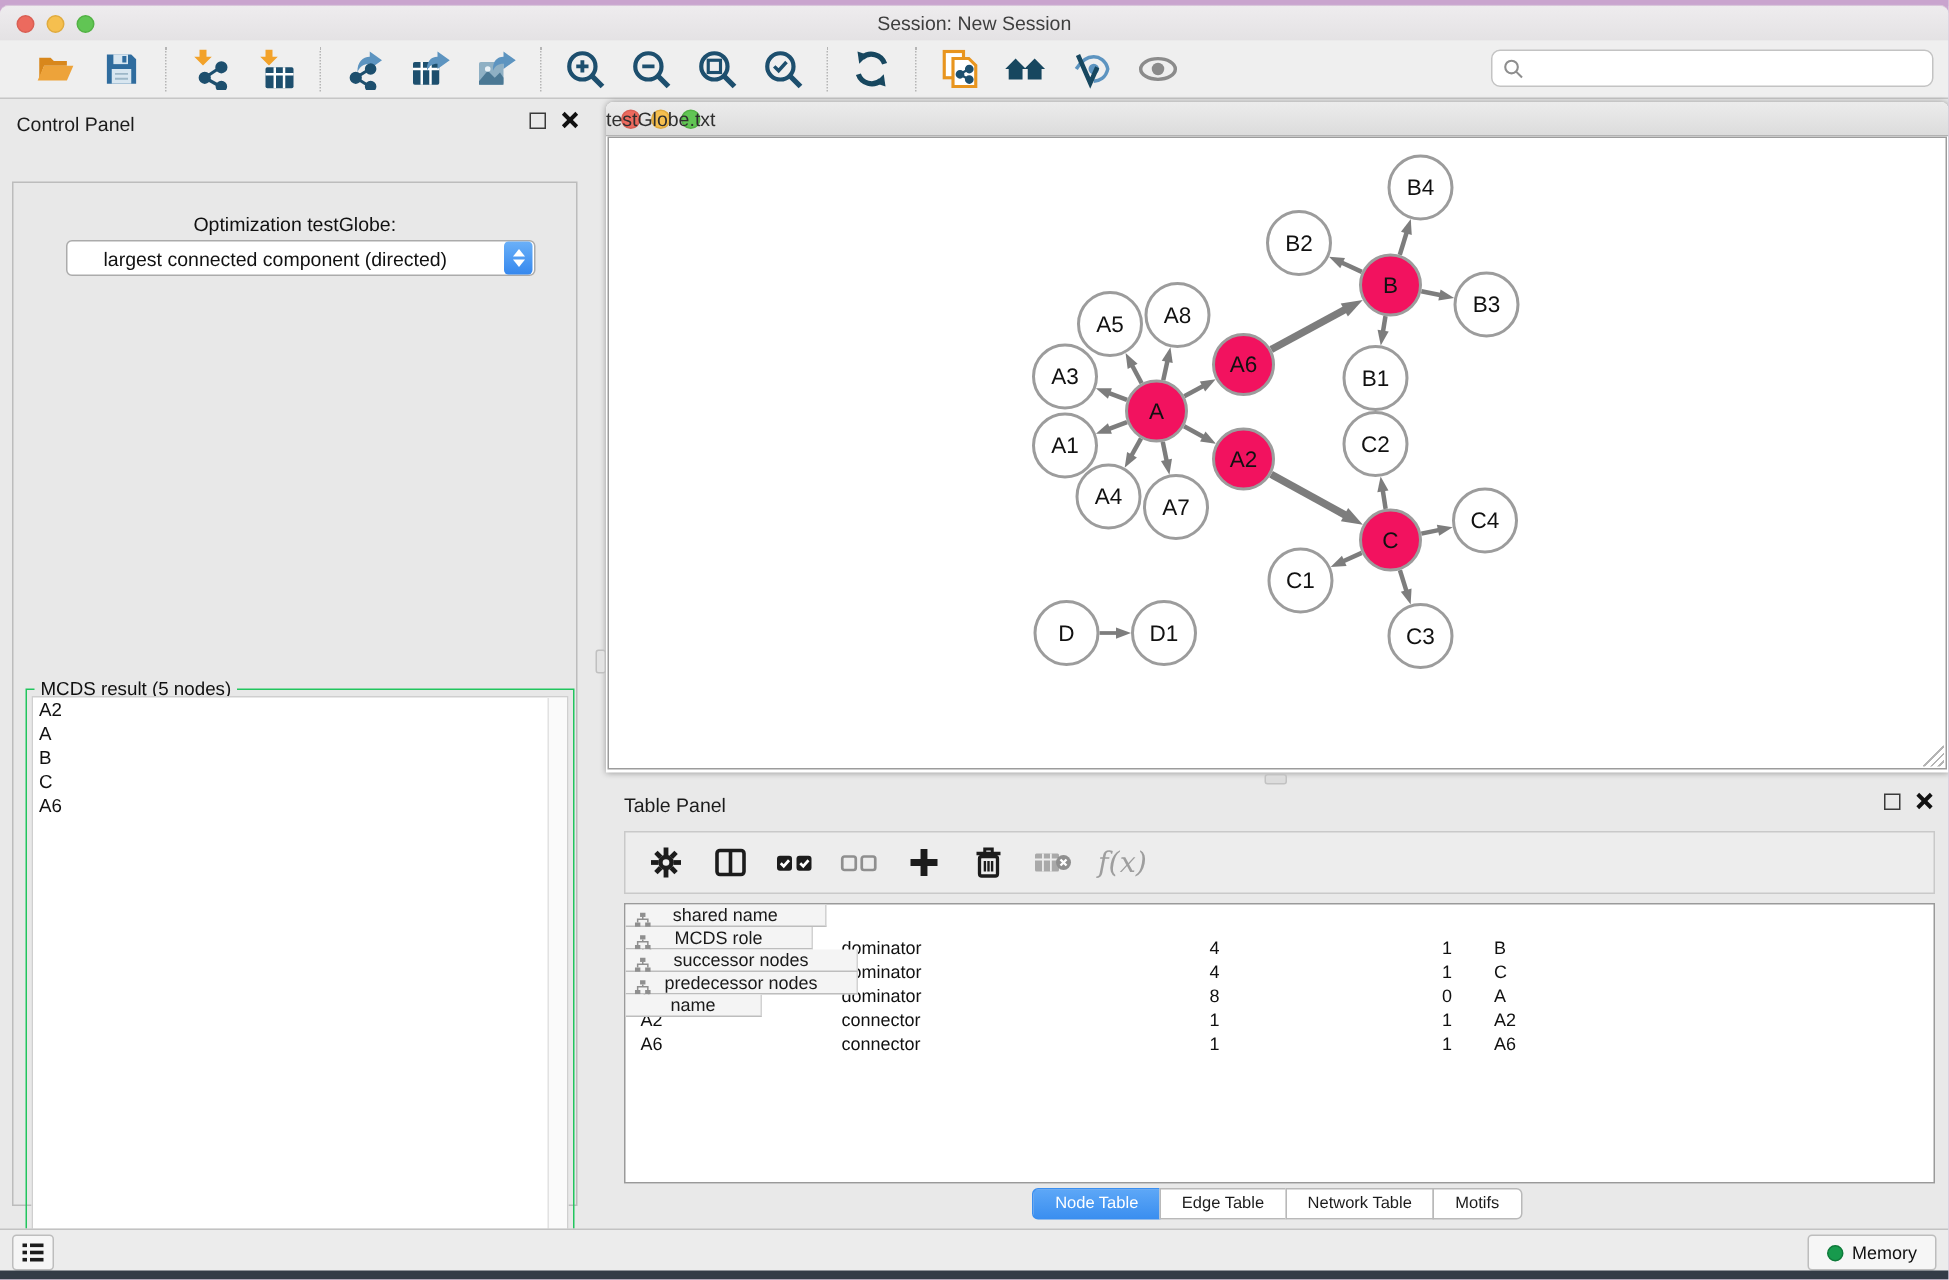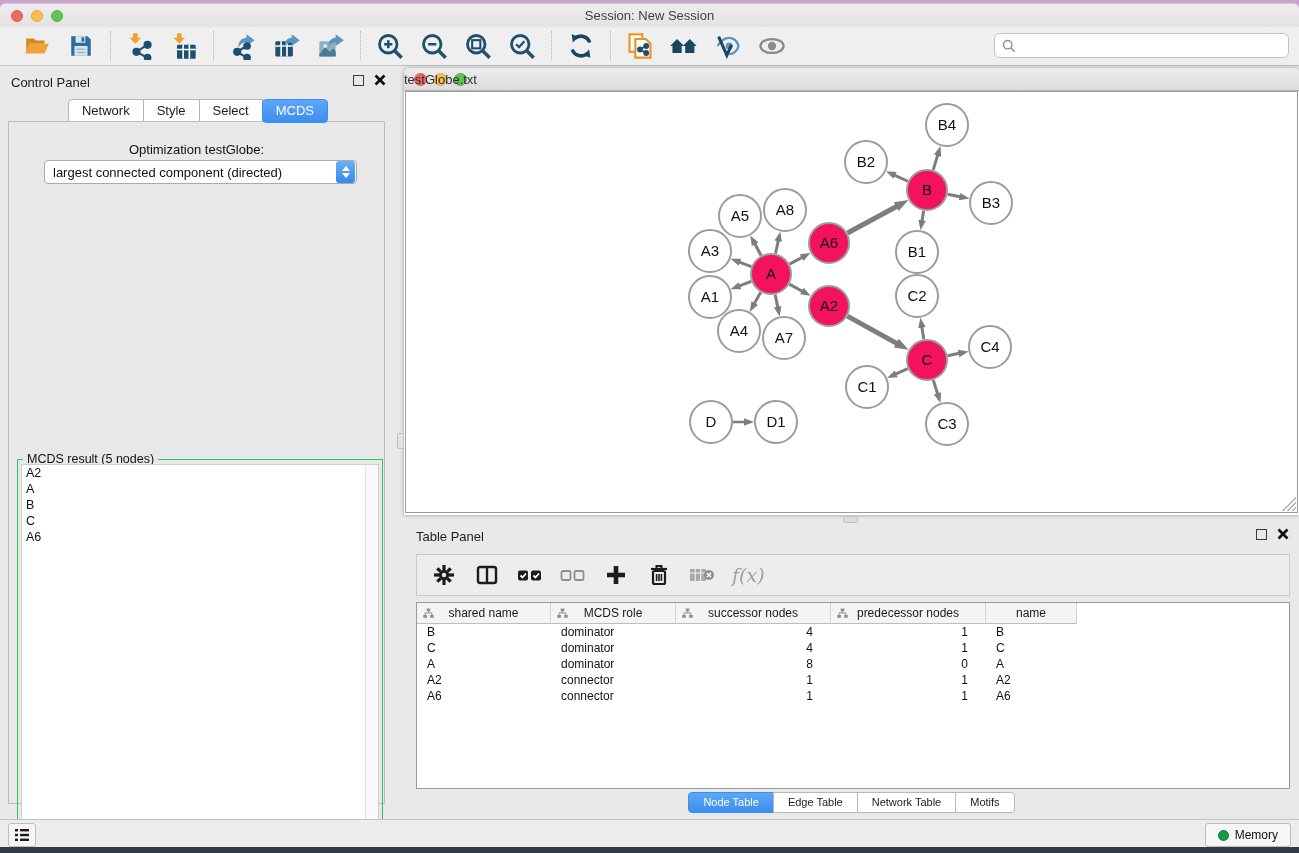--- a/index.html
+++ b/index.html
@@ -39,21 +39,21 @@
   .cp-tab { font-size:13px; color:#1b1b1b; background:#fff; border:1px solid #b3b3b3; padding:3px 13px 4px;
             margin-left:-1px; position:relative; }
   .cp-tab:first-child { border-radius:4px 0 0 4px; margin-left:0; }
   .cp-tab:last-child { border-radius:0 4px 4px 0; }
   .cp-tab.active { background:linear-gradient(#5da7f7,#3b8ff0); color:#fff; border-color:#3b8ff0; border-radius:4px; z-index:2; }
 
   .cp-box { position:absolute; left:8px; top:55px; width:377px; height:683px; background:#e8e8e8; border:1px solid #bcbcbc; }
   .opt-label { position:absolute; left:0; width:100%; top:20px; text-align:center; font-size:13px; color:#111; }
   .cp-select { position:absolute; left:35px; top:38px; width:313px; height:24px; background:#fff; border:1px solid #ababab;
                border-radius:4px; display:flex; align-items:center; }
-  .cp-select .sel-text { flex:1; font-size:13px; padding-left:8px; color:#111; white-space:nowrap; }
+  .cp-select .sel-text { flex:1; font-size:13px; padding-left:24px; color:#111; white-space:nowrap; }
   .stepper { width:19px; height:22px; margin-right:1px; border-radius:3px; background:linear-gradient(#6ab0f8,#3688ee);
              display:flex; flex-direction:column; align-items:center; justify-content:center; gap:2px; }
   .chev-up { width:0; height:0; border-left:4px solid transparent; border-right:4px solid transparent; border-bottom:5px solid #fff; }
   .chev-dn { width:0; height:0; border-left:4px solid transparent; border-right:4px solid transparent; border-top:5px solid #fff; }
   .cp-btnrow { position:absolute; left:0; width:100%; top:72px; display:flex; justify-content:center; gap:14px; }
   .mac-btn { font-size:13px; color:#111; background:linear-gradient(#fff,#f4f4f4); border:1px solid #ababab;
              border-radius:5px; padding:3px 14px 4px; }
 
   .groupbox { position:absolute; left:8px; top:337px; width:366px; height:414px; border:1px solid #22c55e; }
   .groupbox-title { position:absolute; left:5px; top:-8px; background:#e8e8e8; padding:0 4px; font-size:12.5px; color:#111; }
@@ -82,21 +82,21 @@
 
   
   .tpanel { position:absolute; left:404px; top:521px; width:895px; height:292px; }
   .tp-title { position:absolute; left:12px; top:4px; font-size:13px; color:#1c1c1c; }
   .tp-toolbar { position:absolute; left:12px; top:29px; width:874px; height:42px; background:#ededed;
                 border:1px solid #c9c9c9; display:flex; align-items:center; gap:17px; padding-left:14px; }
   .tp-btn { display:flex; align-items:center; justify-content:center; min-width:26px; height:28px; }
   .fx-label { font-family:"DejaVu Serif","Liberation Serif",serif; font-style:italic; font-size:19px; color:#9e9e9e; }
 
   .dtable { position:absolute; left:12px; top:77px; width:874px; height:187px; background:#fff; border:1px solid #9a9a9a; overflow:hidden; }
-  .dt-header { display:flex; height:21px; }
+  .dt-header { display:flex; height:21px;flex-direction:column; }
   .dt-hcell { background:#f4f4f4; border-right:1px solid #d2d2d2; border-bottom:1px solid #bdbdbd;
               font-size:12px; color:#1a1a1a; display:flex; align-items:center; justify-content:center; gap:6px; position:relative; }
   .dt-hcell .tree-ico { position:absolute; left:6px; top:5px; }
   .dt-row { display:flex; height:16px; align-items:center; }
   .dt-cell { font-size:12px; color:#111; white-space:nowrap; overflow:hidden; }
   .pad-l { padding-left:10px; text-align:left; }
   .pad-r { padding-right:18px; text-align:right; }
 
   .bottom-tabs { position:absolute; left:0; width:100%; top:267px; display:flex; justify-content:center; }
   .bt-tab { font-size:11px; color:#1b1b1b; background:#fff; border:1px solid #b9b9b9; padding:3px 14px 4px; margin-left:-1px; }
@@ -303,26 +303,20 @@
 
     <div class="cpanel">
       <div class="cp-title">Control Panel</div>
       <div class="panel-icons">
         <div class="float-ico"></div>
         <svg width="12" height="12" viewBox="0 0 12 12">
           <line x1="1.5" y1="1.5" x2="10.5" y2="10.5" stroke="#111" stroke-width="2.6"></line>
           <line x1="10.5" y1="1.5" x2="1.5" y2="10.5" stroke="#111" stroke-width="2.6"></line>
         </svg>
       </div>
-      <div class="cp-tabs" id="cp-tabs">
-          <div class="cp-tab">Network</div>
-          <div class="cp-tab">Style</div>
-          <div class="cp-tab">Select</div>
-          <div class="cp-tab active">MCDS</div>
-        </div>
       <div class="cp-box">
         <div class="opt-label">Optimization testGlobe:</div>
         <div class="cp-select">
           <div class="sel-text">largest connected component (directed)</div>
           <div class="stepper">
             <div class="chev-up"></div>
               <div class="chev-dn"></div>
           </div>
         </div>
         <div class="groupbox">

